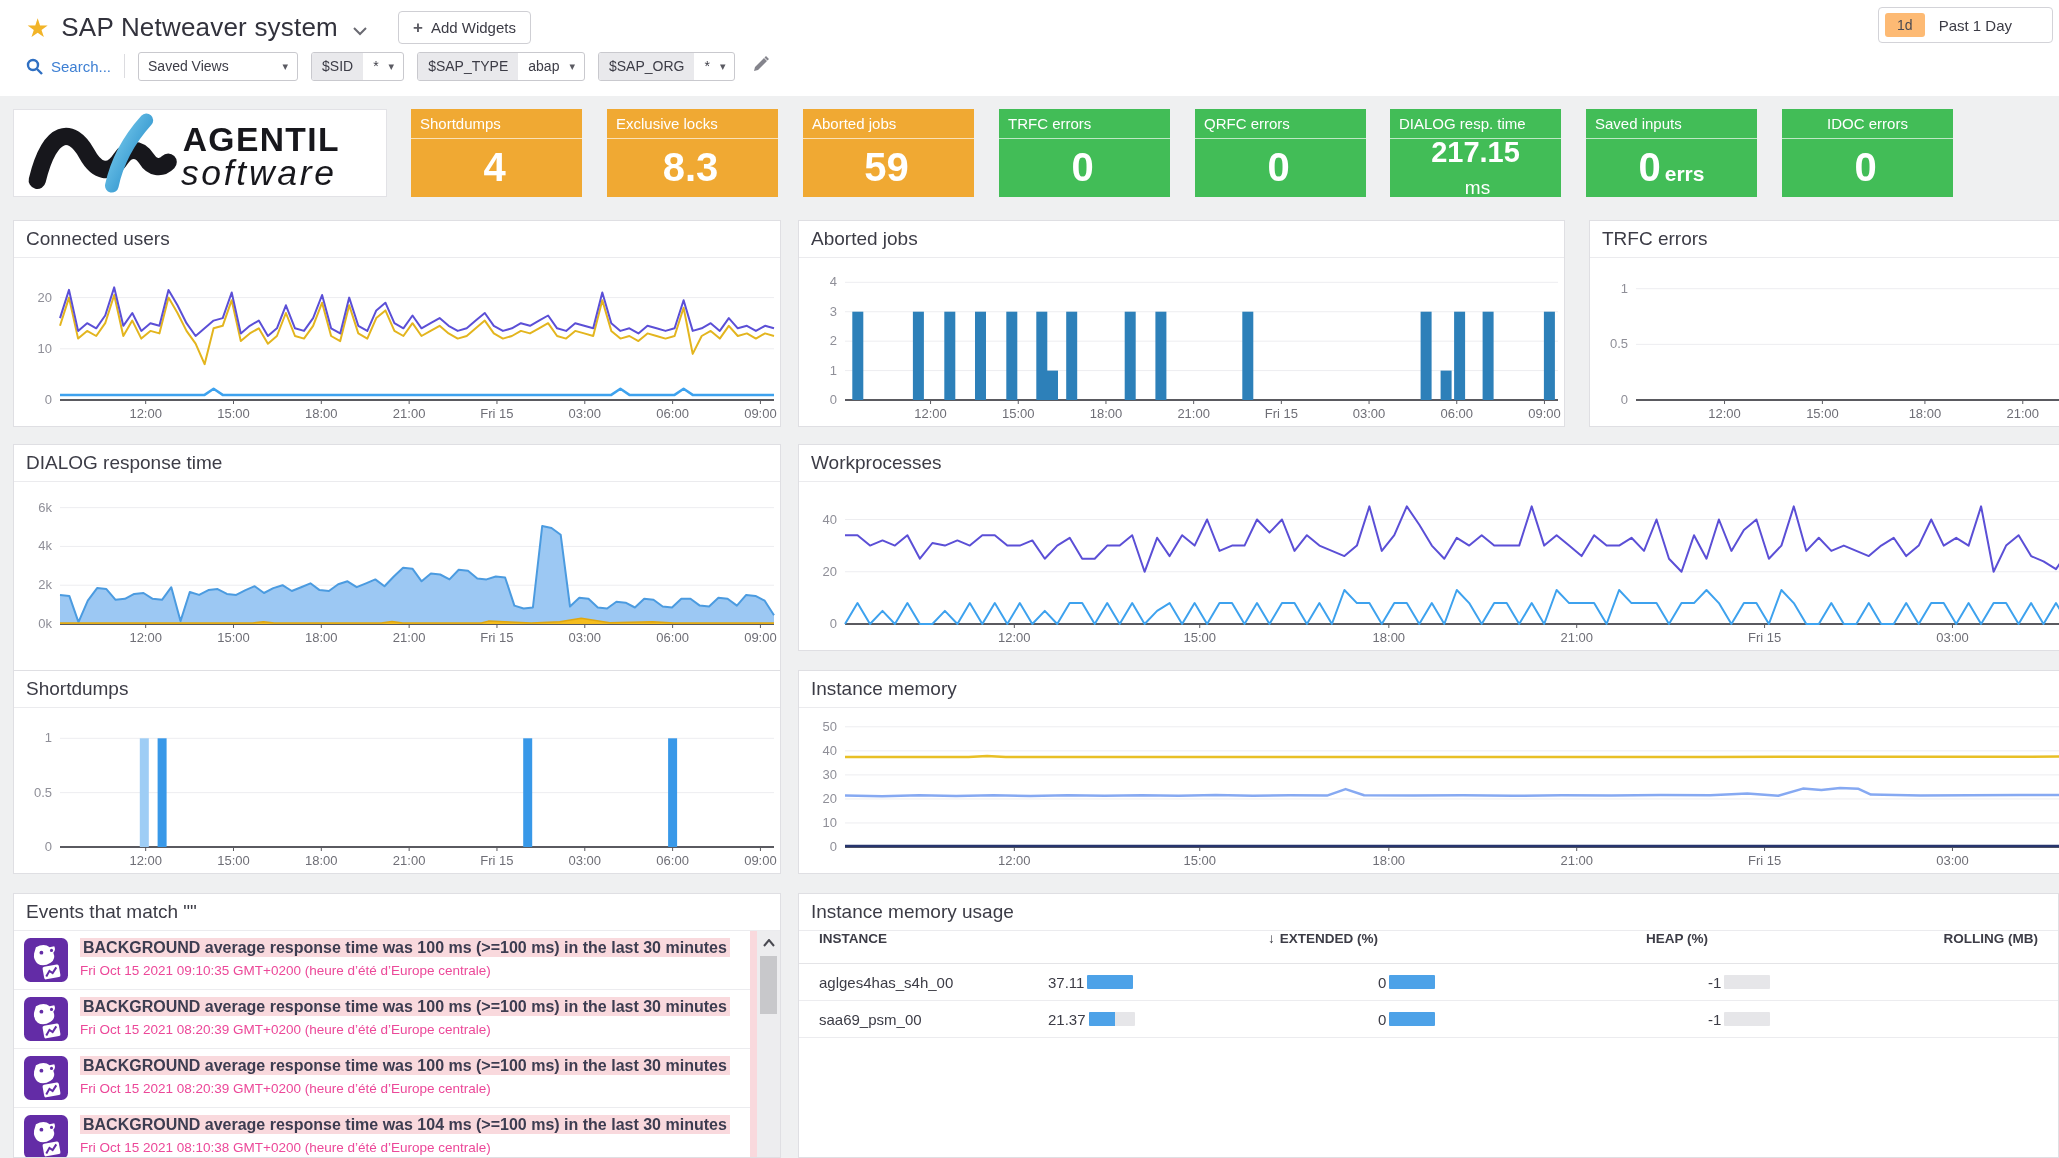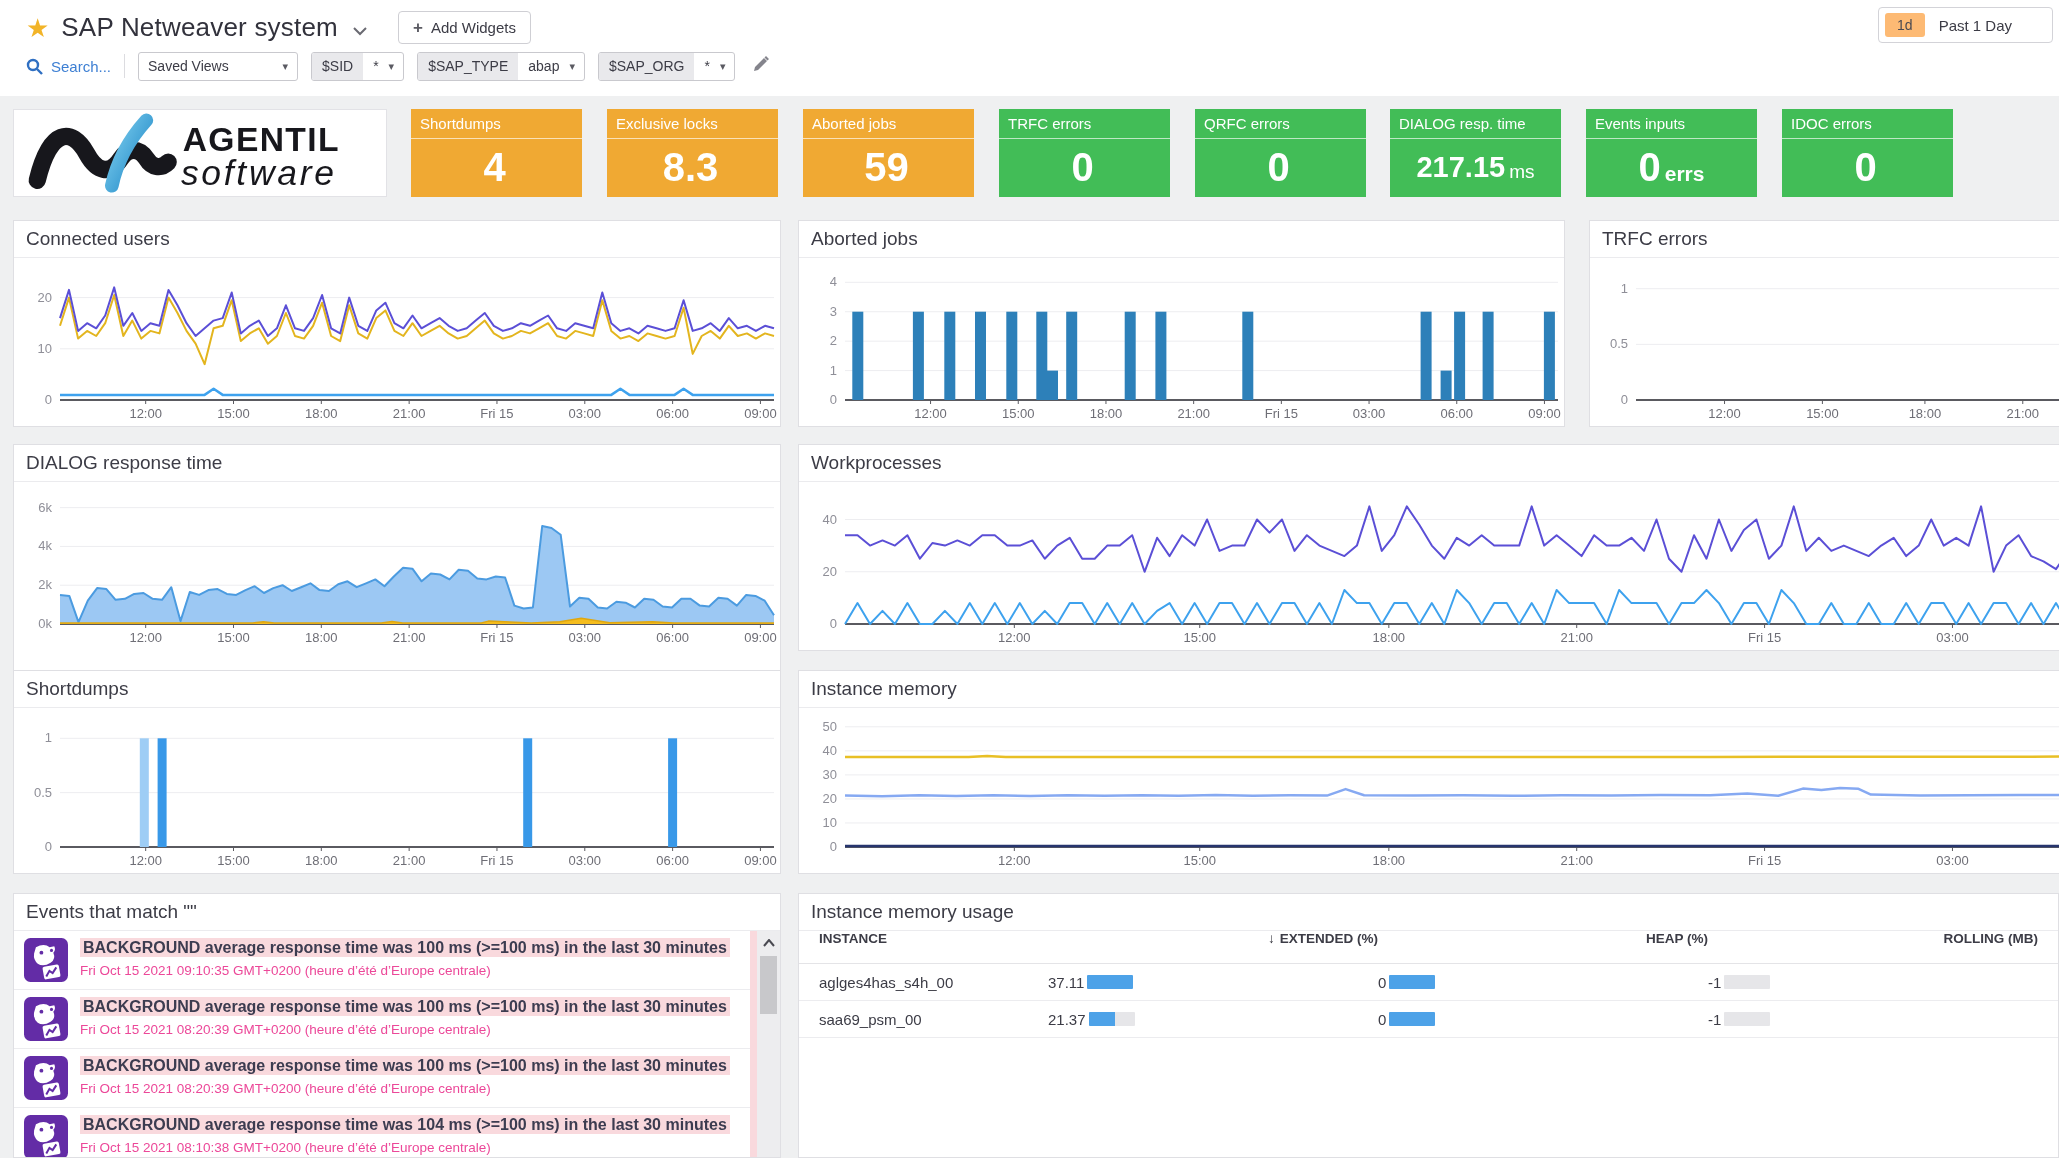--- a/index.html
+++ b/index.html
@@ -38,21 +38,21 @@
 
   
   .logo-panel { position:absolute; left:13px; top:109px; width:374px; height:88px; background:#fff;
                 border:1px solid #e2e2e6; display:flex; align-items:center; justify-content:center; }
   .tile { position:absolute; top:109px; width:171px; height:88px; color:#fff; cursor:pointer; }
   .tile-label { height:30px; line-height:30px; padding:0 9px; font-size:15px;
                 border-bottom:1px solid rgba(255,255,255,.65); white-space:nowrap; overflow:hidden; }
   .tile-value { height:57px; display:flex; align-items:center; justify-content:center;
                 font-weight:bold; font-size:40px; }
   .tile-unit { font-size:21px; font-weight:bold; margin:12px 0 0 4px; }
-  .tile.small-value .tile-value { font-size:29px; }
+  .tile.small-value .tile-value { font-size:29px;flex-direction:column; }
   .tile.small-value .tile-unit { font-size:19px; font-weight:normal; margin-top:8px; }
 
   
   .panel { position:absolute; background:#fff; border:1px solid #dfdfe3; }
   .panel-title { font-size:19px; color:#3c3c46; padding:7px 12px; height:37px;
                  border-bottom:1px solid #ebebee; white-space:nowrap; overflow:hidden; }
   .chart { position:absolute; top:37px; left:0; right:0; bottom:0; }
 
   
   .events-body { position:absolute; top:37px; left:0; right:0; bottom:0; overflow:hidden; }
@@ -189,27 +189,27 @@
       </div>
   </div>
   <div class="tile small-value" style="left: 1390px; background: rgb(66, 189, 87);">
     <div class="tile-label">DIALOG resp. time</div>
     <div class="tile-value">
         <span>217.15</span>
         <span class="tile-unit">ms</span>
       </div>
   </div>
   <div class="tile" style="left: 1586px; background: rgb(66, 189, 87);">
-    <div class="tile-label">Events inputs</div>
+    <div class="tile-label">Saved inputs</div>
     <div class="tile-value">
         <span>0</span>
         <span class="tile-unit">errs</span>
       </div>
   </div>
-  <div class="tile" style="left: 1782px; background: rgb(66, 189, 87);">
+  <div class="tile" style="left: 1782px; background: rgb(66, 189, 87); text-align: center;">
     <div class="tile-label">IDOC errors</div>
     <div class="tile-value">
         <span>0</span>
         <span class="tile-unit"></span>
       </div>
   </div>
 
   <div class="panel" style="left:13px;top:220px;width:768px;height:207px">
     <div class="panel-title">Connected users</div>
     <div class="chart"><svg width="766" height="168">

